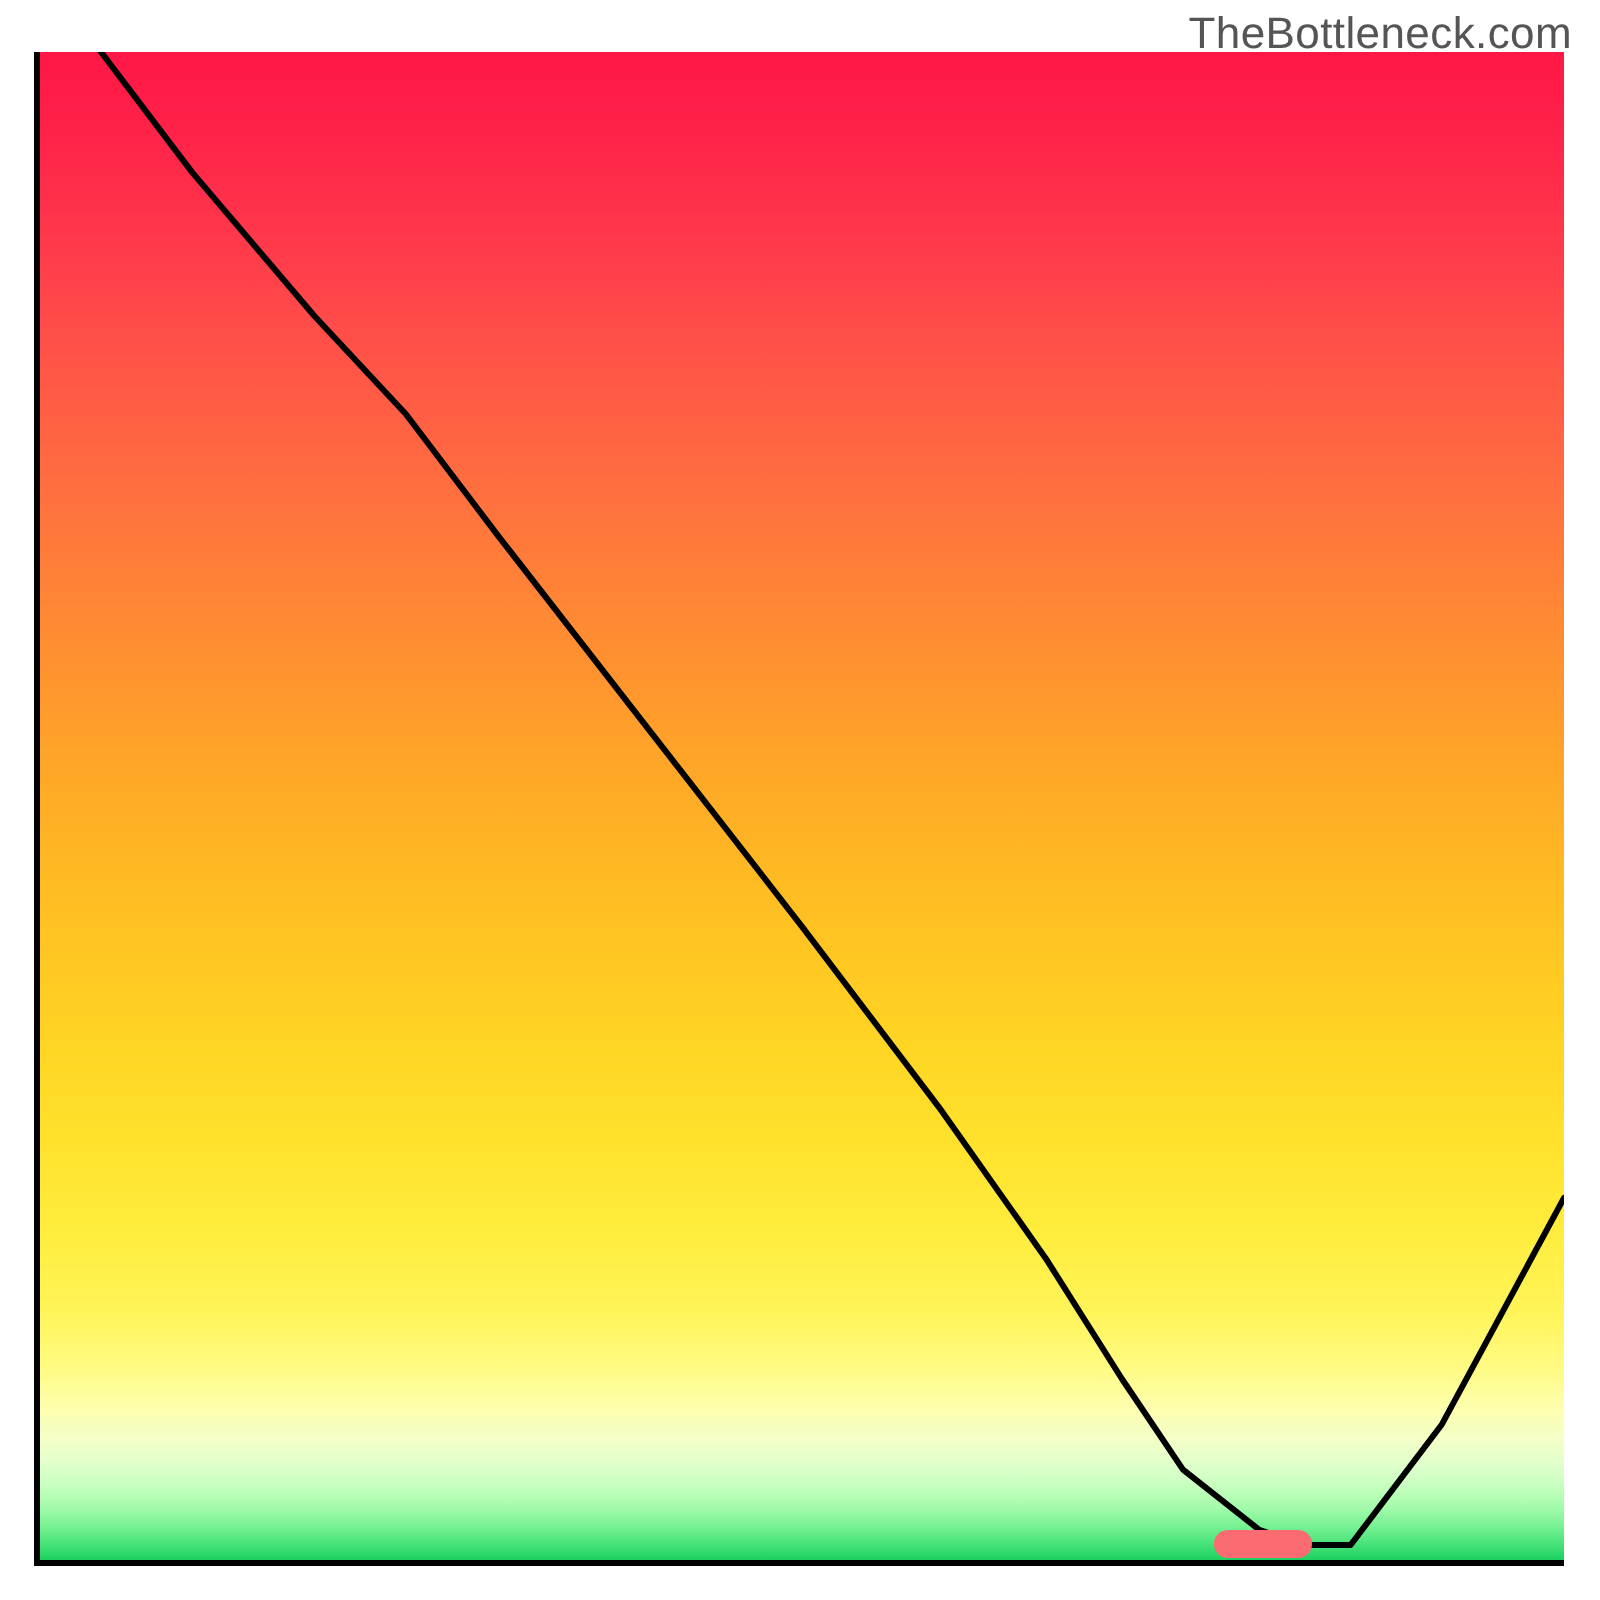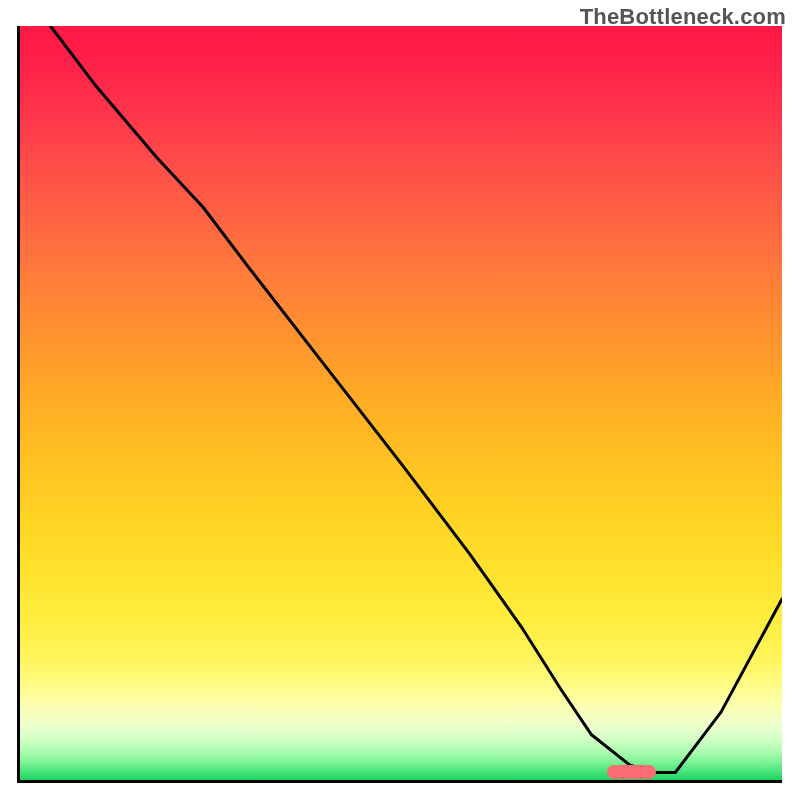--- a/index.html
+++ b/index.html
@@ -9,21 +9,21 @@
     height: 800px;
     background: #ffffff;
     font-family: Arial, Helvetica, sans-serif;
     overflow: hidden;
   }
   .watermark {
     position: absolute;
     top: 4px;
     right: 14px;
     font-size: 22px;
-    font-weight: 700;
+    font-weight: 400;
     color: #555555;
     letter-spacing: 0.2px;
   }
   .plot-frame {
     position: absolute;
     left: 17px;
     top: 26px;
     width: 765px;
     height: 757px;
     border-left: 3px solid #000000;

